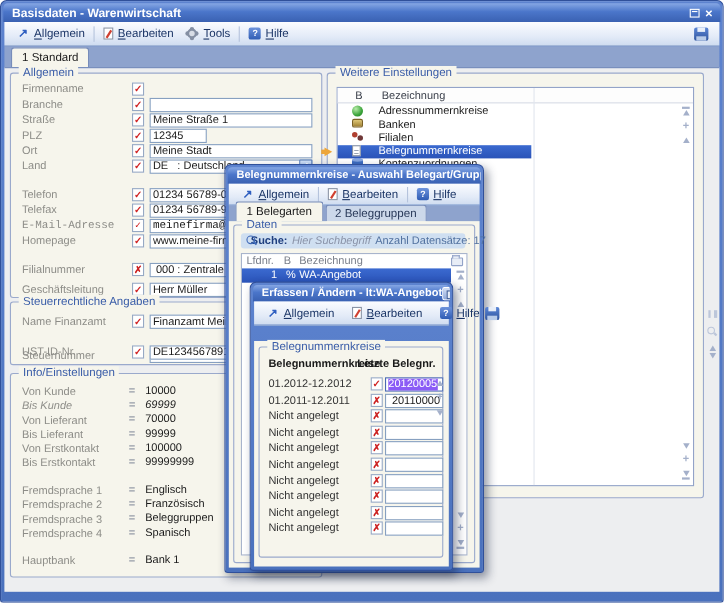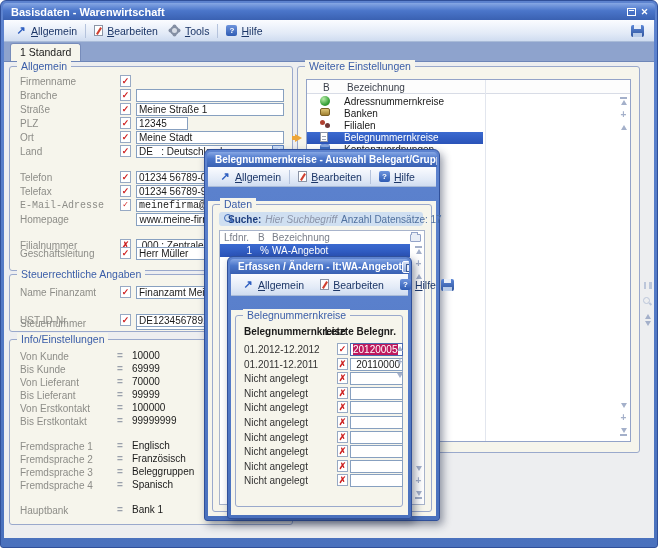--- a/index.html
+++ b/index.html
@@ -103,21 +103,21 @@
   .drow .c-nr{position:absolute;left:2px;width:30px;text-align:right;top:1px}
   .drow .c-code{position:absolute;left:40px;top:1px}
   .drow .c-name{position:absolute;left:52px;top:1px;white-space:nowrap}
 
   
   .nhead{position:absolute;font-weight:bold;color:#1a1a1a;white-space:nowrap}
   .nrow{position:absolute;left:0;right:0;height:14px}
   .nlbl{position:absolute;left:8px;top:1px;color:#333;white-space:nowrap}
   .nic{position:absolute;left:101px;top:0}
   .ninp{position:absolute;left:114px;top:0;width:53px;height:13px;border:1px solid #87a0c0;background:#fff;line-height:12px;padding:0 2px;overflow:hidden;text-align:right;color:#1a1a1a}
-  .ninp .tsel{background:#be185d;color:#fff;float:left}
+  .ninp .tsel{background:#8b5cf6;color:#fff;float:left}
   .ninp.focus{border-color:#4a6ab0}
 
   
   .sc{position:absolute;display:flex;flex-direction:column;align-items:center;gap:6px}
   .tri-up{width:0;height:0;border-left:3px solid transparent;border-right:3px solid transparent;border-bottom:5px solid #a4b0ca}
   .tri-dn{width:0;height:0;border-left:3px solid transparent;border-right:3px solid transparent;border-top:5px solid #a4b0ca}
   .tbarr{display:flex;flex-direction:column;align-items:center;gap:1px}
   .hbar{width:7px;height:2px;background:#a4b0ca}
   .plus{color:#a4b0ca;font-size:10px;font-weight:bold;line-height:8px}
   .plus::before{content:"+"}
@@ -173,44 +173,44 @@
       <div id="allg-rows">
           <div class="frow" style="top: 8px;"><span class="flbl">Firmenname</span><span class="fic ic ic-edit"></span></div>
           <div class="frow" style="top: 22px;"><span class="flbl">Branche</span><span class="fic ic ic-edit"></span><span class="finp" style="width: 148px;"></span></div>
           <div class="frow" style="top: 36px;"><span class="flbl">Straße</span><span class="fic ic ic-edit"></span><span class="finp" style="width: 148px;">Meine Straße 1</span></div>
           <div class="frow" style="top: 50px;"><span class="flbl">PLZ</span><span class="fic ic ic-edit"></span><span class="finp" style="width: 52px;">12345</span></div>
           <div class="frow" style="top: 64px;"><span class="flbl">Ort</span><span class="fic ic ic-edit"></span><span class="finp" style="width: 148px;">Meine Stadt</span></div>
           <div class="frow" style="top: 78px;"><span class="flbl">Land</span><span class="fic ic ic-edit"></span><span class="finp" style="width: 148px;">DE   : Deutschland</span><span class="ic ic-spin" style="left: 252px;"></span></div>
           <div class="frow" style="top: 104px;"><span class="flbl">Telefon</span><span class="fic ic ic-edit"></span><span class="finp" style="width: 148px;">01234 56789-00</span></div>
           <div class="frow" style="top: 118px;"><span class="flbl">Telefax</span><span class="fic ic ic-edit"></span><span class="finp" style="width: 148px;">01234 56789-99</span></div>
           <div class="frow" style="top: 132px; font-family: Liberation Mono, monospace;"><span class="flbl">E-Mail-Adresse</span><span class="fic ic ic-edit"></span><span class="finp" style="width: 148px;">meinefirma@meine-firma-home</span></div>
-          <div class="frow" style="top: 146px; text-align: center;"><span class="flbl">Homepage</span><span class="fic ic ic-edit"></span><span class="finp" style="width: 148px;">www.meine-firma-homepage.de</span></div>
+          <div class="frow" style="top: 146px;"><span class="flbl">Homepage</span><span class="fic ic ic-edit"></span><span class="finp" style="width: 148px;">www.meine-firma-homepage.de</span></div>
           <div class="frow" style="top: 172px;"><span class="flbl">Filialnummer</span><span class="fic ic ic-x"></span><span class="finp" style="width: 92px;"> 000 : Zentrale</span></div>
-          <div class="frow" style="top: 180px;"><span class="flbl">Geschäftsleitung</span><span class="fic ic ic-edit"></span><span class="finp" style="width: 92px;">Herr Müller</span></div>
+          <div class="frow" style="top: 190px;"><span class="flbl">Geschäftsleitung</span><span class="fic ic ic-edit"></span><span class="finp" style="width: 92px;">Herr Müller</span></div>
         </div>
     </div>
 
     <div class="grp" style="left:5px;top:212px;width:284px;height:58px">
       <span class="grp-t">Steuerrechtliche Angaben</span>
       <div id="steuer-rows">
           <div class="frow" style="top: 11px;"><span class="flbl">Name Finanzamt</span><span class="fic ic ic-edit"></span><span class="finp" style="width: 148px;">Finanzamt MeinerStadt</span></div>
           <div class="frow" style="top: 42px; text-align: center;"><span class="flbl">Steuernummer</span><span class="fic ic ic-edit"></span><span class="finp" style="width: 84px;">2151937549P1644</span></div>
           <div class="frow" style="top: 39px;"><span class="flbl">UST-ID-Nr.</span><span class="fic ic ic-edit"></span><span class="finp" style="width: 84px;">DE123456789123</span></div>
         </div>
     </div>
 
     <div class="grp" style="left:5px;top:277px;width:284px;height:186px">
       <span class="grp-t">Info/Einstellungen</span>
       <div id="info-rows">
           <div class="irow" style="top: 10px;">
             <span class="flbl">Von Kunde</span>
             <span class="ieq">=</span>
             <span class="ival">10000</span>
           </div>
-          <div class="irow" style="top: 23px;">
+          <div class="irow" style="top: 23px; font-style: italic;">
             <span class="flbl">Bis Kunde</span>
             <span class="ieq">=</span>
             <span class="ival">69999</span>
           </div>
           <div class="irow" style="top: 36px;">
             <span class="flbl">Von Lieferant</span>
             <span class="ieq">=</span>
             <span class="ival">70000</span>
           </div>
           <div class="irow" style="top: 49px;">
@@ -330,20 +330,24 @@
       <span class="tb-sep"></span>
       <span class="tb-item">
         <span class="ic ic-page-edit"></span>
         <span><u>B</u>earbeiten</span>
       </span>
       <span class="tb-sep"></span>
       <span class="tb-item">
         <span class="ic ic-help"></span>
         <span><u>H</u>ilfe</span>
       </span>
+    </div>
+  <div class="tabstrip" id="d1-tabs" style="top:37px;height:14px">
+      <span class="tab">1 Belegarten</span>
+      <span class="tab inactive">2 Beleggruppen</span>
     </div>
   <div class="dbody" style="top:51px;bottom:4px">
     <div class="grp" style="left:4px;top:3px;right:4px;bottom:4px">
       <span class="grp-t">Daten</span>
       <div class="srch" style="left:6px;top:7px;right:8px;height:14px">
         <span class="ic ic-mag"></span>
         <span class="s-lbl">Suche:</span>
         <span class="s-ph">Hier Suchbegriff</span>
         <span class="s-cnt">Anzahl Datensätze: 17</span>
       </div>

